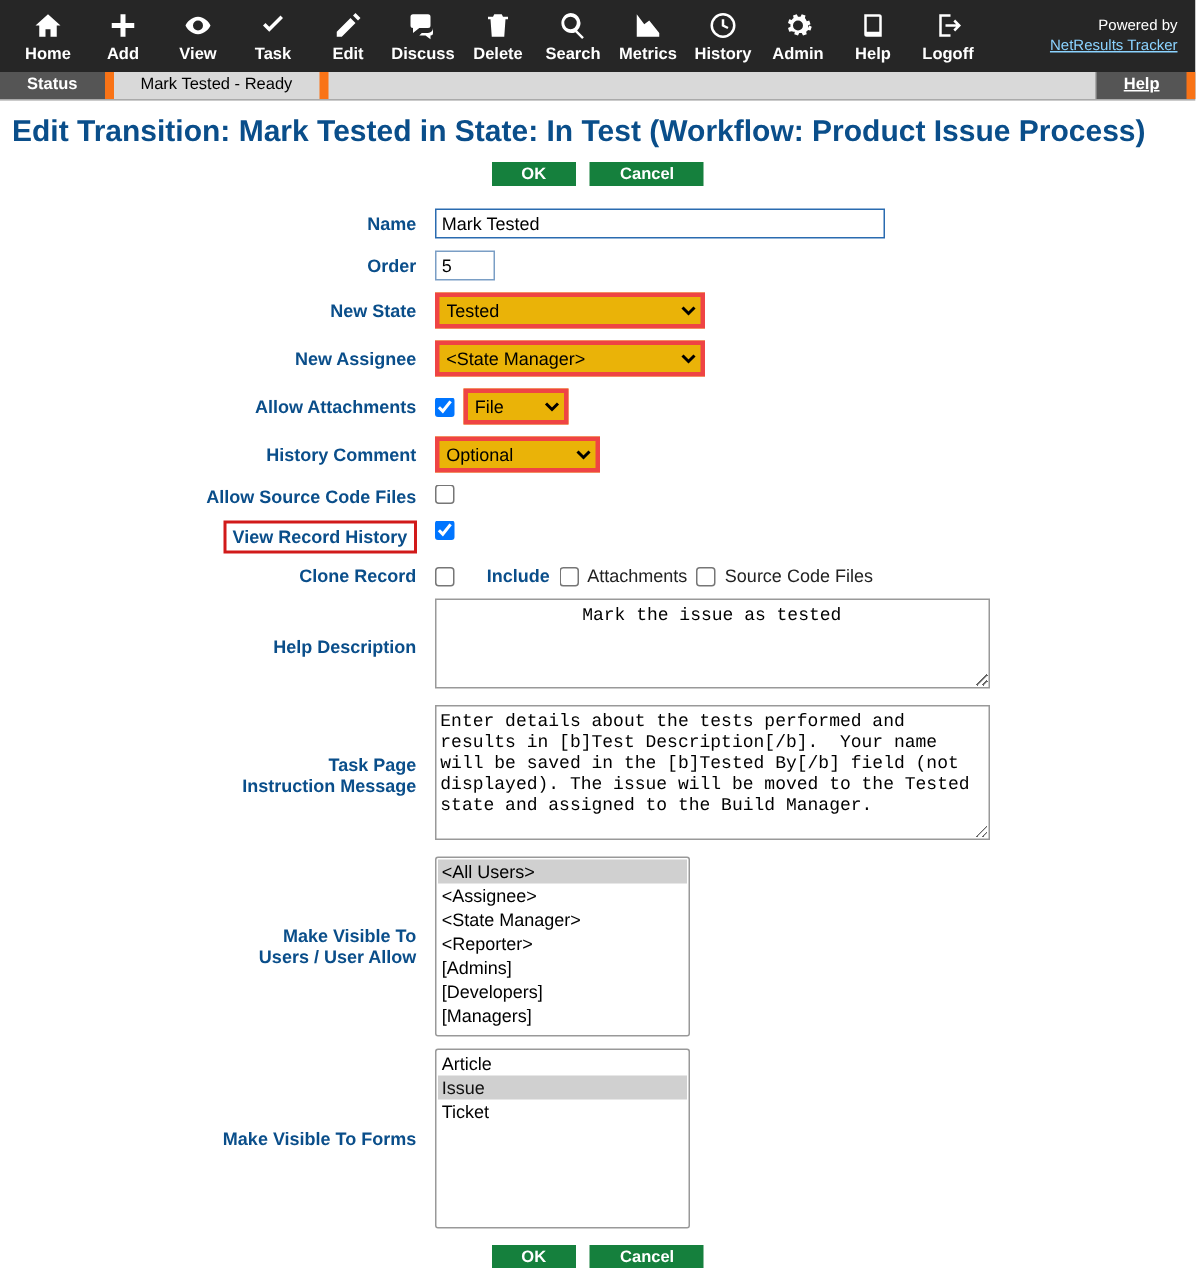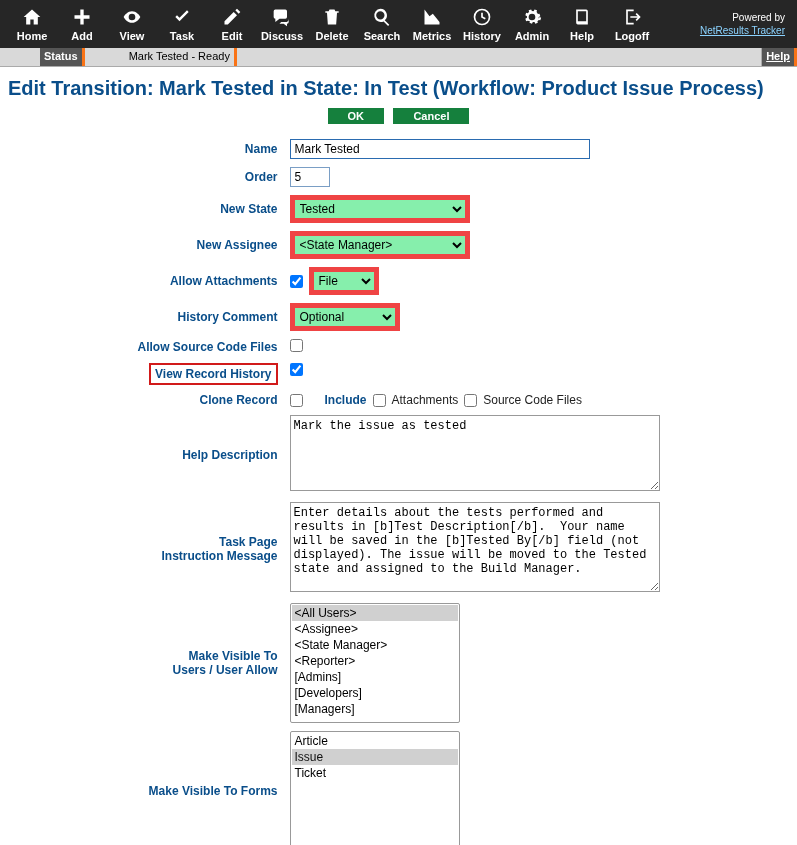--- a/index.html
+++ b/index.html
@@ -10,46 +10,46 @@
 .toolbar-items { display: flex; gap: 2px; }
 .tb-item { display: flex; flex-direction: column; align-items: center; justify-content: space-between; width: 48px; color: #fff; cursor: pointer; text-align: center; }
 .tb-item .ico { height: 22px; display: flex; align-items: center; justify-content: center; }
 .tb-item .lbl { font-size: 11px; font-weight: bold; margin-top: 2px; }
 .toolbar-spacer { flex: 1; }
 .powered { color: #fff; text-align: right; font-size: 10px; line-height: 1.3; padding-right: 4px; }
 .powered a { color: #8bd3ff; text-decoration: underline; }
 
 
 .statusbar { display: flex; background: #d9d9d9; border-bottom: 1px solid #aaa; height: 19px; align-items: stretch; font-size: 11px; }
-.statusbar .cell { padding: 2px 4px; border-right: 3px solid #f97316; margin-left: 40px; }
+.statusbar .cell { padding: 2px 18px; border-right: 6px solid #f97316; }
 .statusbar .cell.dark { background: #555; color: #fff; font-weight: bold; }
 .statusbar .flex { flex: 1; }
 .statusbar .help { background: #555; color: #fff; font-weight: bold; text-decoration: underline; border-left: 1px solid #aaa; }
 
 
 .page { padding: 10px 8px; }
 .page-title { color: #0a4e8a; font-weight: bold; font-size: 20px; margin-bottom: 8px; }
 .btn-row { text-align: center; margin: 6px 0 10px; }
 .btn { background: #15803d; color: #fff; border: none; padding: 2px 20px; font-size: 11px; font-weight: bold; cursor: pointer; margin: 0 3px; }
 
 
 .form-table { margin: 0 auto; }
 .form-table td { padding: 3px 4px; vertical-align: top; }
 .form-table td.lbl { text-align: right; color: #0a4e8a; font-weight: bold; font-size: 12px; padding-right: 6px; white-space: nowrap; vertical-align: middle; }
 .form-table td.lbl.top { vertical-align: middle; }
 .highlight-box { border: 2px solid #d11a1a; padding: 2px 4px; display: inline-block; }
 input[type=text] { border: 1px solid #7a9ec5; padding: 2px 4px; font-size: 12px; }
 input.wide { width: 300px; border: 1px solid #2a6bb0; }
 input.short { width: 40px; }
-select { border: 5px solid #ef4444; font-size: 12px; padding: 1px; background: #86efac; }
+select { border: 3px solid #ef4444; font-size: 12px; padding: 1px; background: #eab308; }
 select.sel-med { width: 180px; }
 select.sel-sm { width: 110px; }
 select.sel-file { width: 70px; }
 textarea { border: 1px solid #999; font-family: "Courier New", monospace; font-size: 12px; padding: 3px; resize: both; }
-.ta-help { width: 370px; height: 76px; }
+.ta-help { width: 370px; height: 60px; text-align: center; }
 .ta-instr { width: 370px; height: 90px; }
 select[multiple] { width: 170px; height: 120px; font-size: 12px; font-family: Arial, sans-serif; background: #fff; border: 1px solid #999; overflow-y: scroll; }
 select[multiple] option { padding: 1px 3px; }
 select[multiple] option.sel { background: #d0d0d0; }
 .inline-group { display: flex; align-items: center; gap: 6px; }
 .sub-lbl { color: #0a4e8a; font-weight: bold; }
 .plain-lbl { color: #222; }
 </style>
 </head>
 <body>

